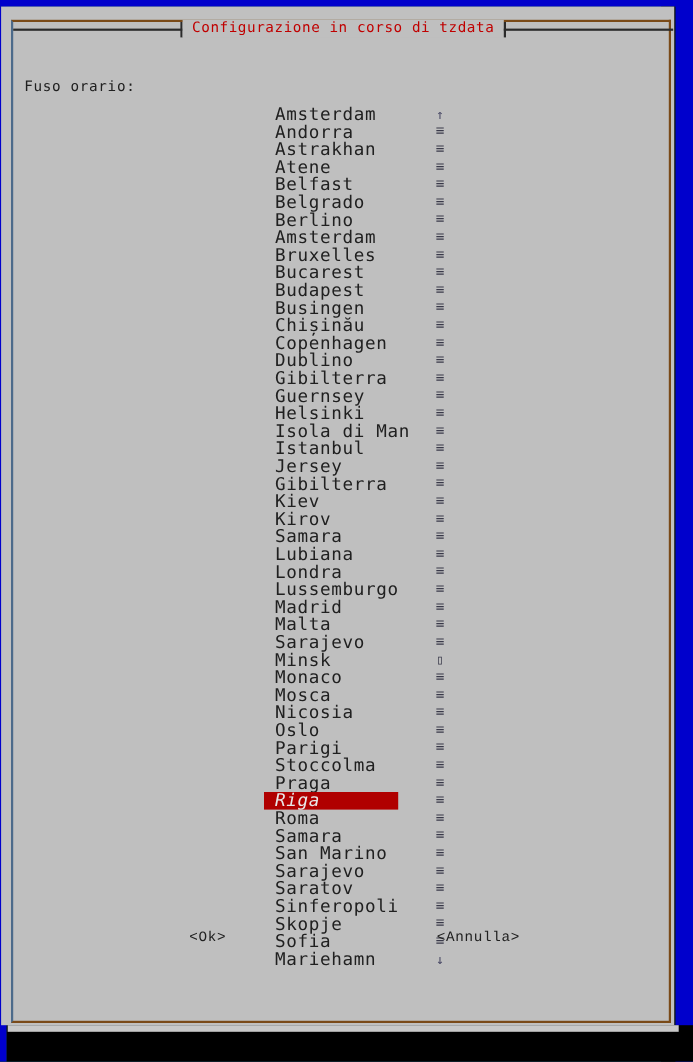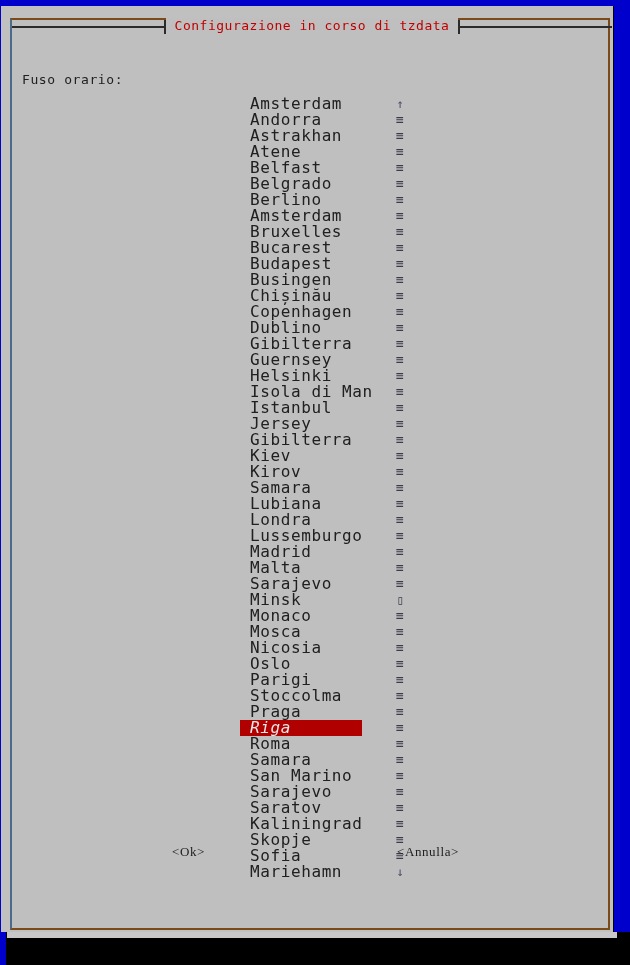--- a/index.html
+++ b/index.html
@@ -195,21 +195,21 @@
   .btn {
     position: absolute;
     font-size: 13px;
     line-height: 16px;
     letter-spacing: 0.6px;
     color: #202020;
     white-space: pre;
     background: transparent;
     border: 0;
     padding: 0;
-    font-family: Liberation Serif, serif;
+    font-family: Liberation Mono, monospace;
     cursor: default;
   }
   .btn-ok { left: 160px; }
   .btn-cancel { left: 385px; }
 
   
   .bottom-strip {
     position: absolute;
     left: 6px;
     top: 926px;
@@ -281,21 +281,21 @@
           <div class="list-row">Oslo</div>
           <div class="list-row">Parigi</div>
           <div class="list-row">Stoccolma</div>
           <div class="list-row">Praga</div>
           <div class="list-row selected">Riga</div>
           <div class="list-row">Roma</div>
           <div class="list-row">Samara</div>
           <div class="list-row">San Marino</div>
           <div class="list-row">Sarajevo</div>
           <div class="list-row">Saratov</div>
-          <div class="list-row">Kaliningrad</div>
+          <div class="list-row">Sinferopoli</div>
           <div class="list-row">Skopje</div>
           <div class="list-row">Sofia</div>
           <div class="list-row">Mariehamn</div>
         </div>
 
       <div class="scrollbar" id="scrollbar">
           <div class="sb-cell arrow">↑</div>
           <div class="sb-cell">≡</div>
           <div class="sb-cell">≡</div>
           <div class="sb-cell">≡</div>

